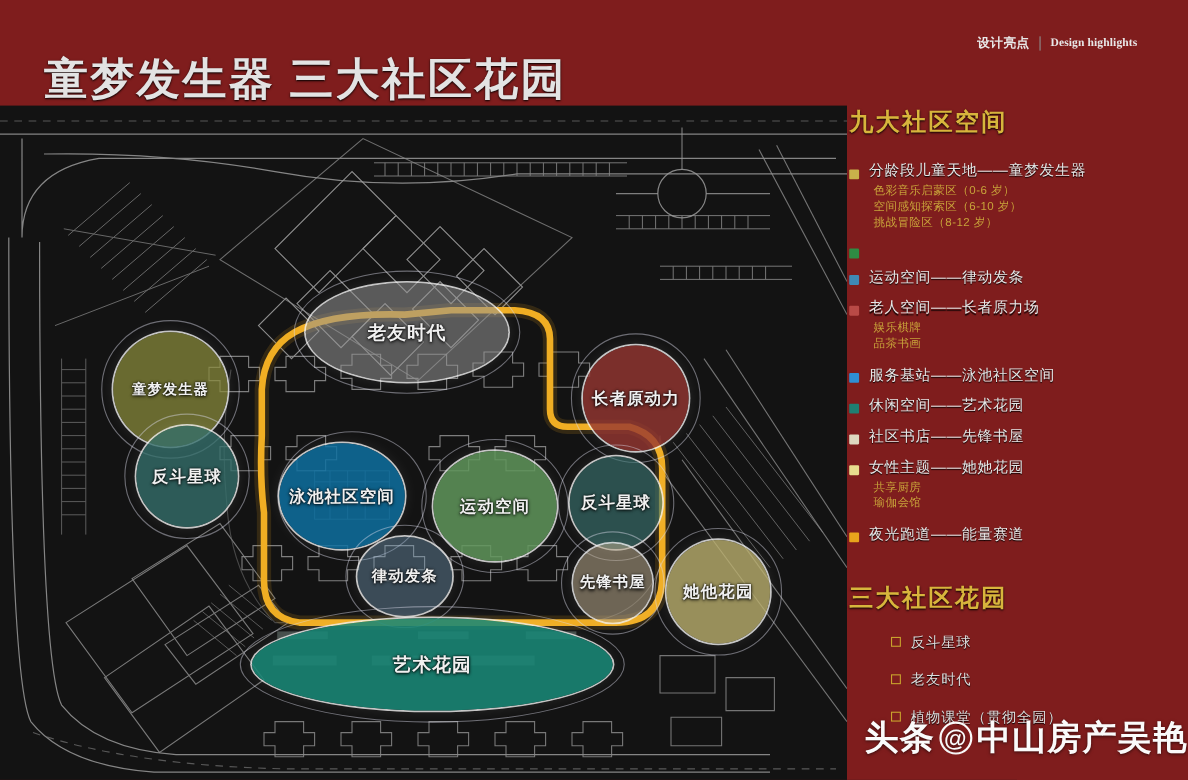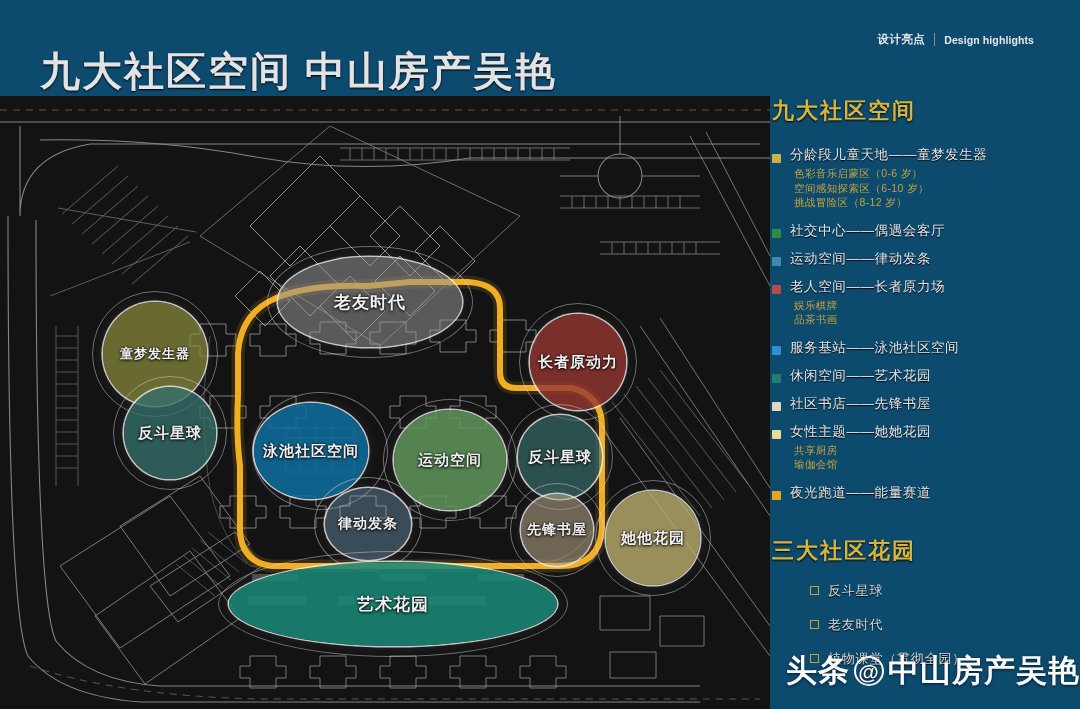--- a/index.html
+++ b/index.html
@@ -3,31 +3,31 @@
 <meta charset="utf-8">
 <style>
   * { margin:0; padding:0; box-sizing:border-box; }
   html,body { background:#000; }
   body {
     width:1080px; height:709px; overflow:hidden;
     font-family:"Liberation Sans","DejaVu Sans",sans-serif;
     background:#1c1c1c;
     position:relative;
   }
-  #root { position:absolute; inset:0; background:#0c4a6e; }
+  #root { position:absolute; inset:0; background:#7f1d1d; }
 
   
   .hdr {
     position:absolute; top:32px; right:46px;
     display:flex; align-items:center; gap:9px;
     font-size:11.5px; font-weight:bold; color:#e8e8e8;
     letter-spacing:.4px;
   }
   .hdr .divider { width:1px; height:13px; background:#8e8e8e; }
-  .hdr .en { font-size:10.5px; letter-spacing:.1px; }
+  .hdr .en { font-size:10.5px; letter-spacing:.1px;font-family:Liberation Serif, serif; }
 
   .maintitle {
     position:absolute; left:40px; top:44px;
     font-size:40px; font-weight:bold; color:#e3e3e3;
     letter-spacing:2px; white-space:nowrap;
     text-shadow:0 1px 2px #000;
   }
 
   
   .map {
@@ -112,21 +112,21 @@
 <body>
 
 <div id="root">
 
   <div class="hdr">
     <span>设计亮点</span>
     <span class="divider"></span>
     <span class="en">Design highlights</span>
   </div>
 
-  <div class="maintitle">九大社区空间  中山房产吴艳</div>
+  <div class="maintitle">童梦发生器  三大社区花园</div>
 
   <div class="map">
     <svg width="770" height="613">
       <defs>
         <g id="bldg">
           <path d="M0 0 h26 v10 h10 v12 h-10 v10 h-26 v-10 h-10 v-12 h10 z" fill="none" stroke="#8a8a8a" stroke-width="1"></path>
         </g>
       </defs>
 
       <g stroke="#9a9a9a" stroke-width="1.1" fill="none" opacity="0.85">
@@ -380,21 +380,20 @@
         <div class="leg-row">
           <span class="bullet" style="background: rgb(201, 178, 74);"></span>
           <span class="leg-main">分龄段儿童天地——童梦发生器</span>
         </div>
         <div class="sub">色彩音乐启蒙区（0-6 岁）</div>
         <div class="sub">空间感知探索区（6-10 岁）</div>
         <div class="sub">挑战冒险区（8-12 岁）</div>
         <div class="gap"></div>
         <div class="leg-row">
           <span class="bullet" style="background: rgb(46, 139, 67);"></span>
-          <span class="leg-main">社交中心——偶遇会客厅</span>
         </div>
         <div class="gap-s"></div>
         <div class="leg-row">
           <span class="bullet" style="background: rgb(63, 137, 181);"></span>
           <span class="leg-main">运动空间——律动发条</span>
         </div>
         <div class="gap-s"></div>
         <div class="leg-row">
           <span class="bullet" style="background: rgb(185, 74, 70);"></span>
           <span class="leg-main">老人空间——长者原力场</span>

